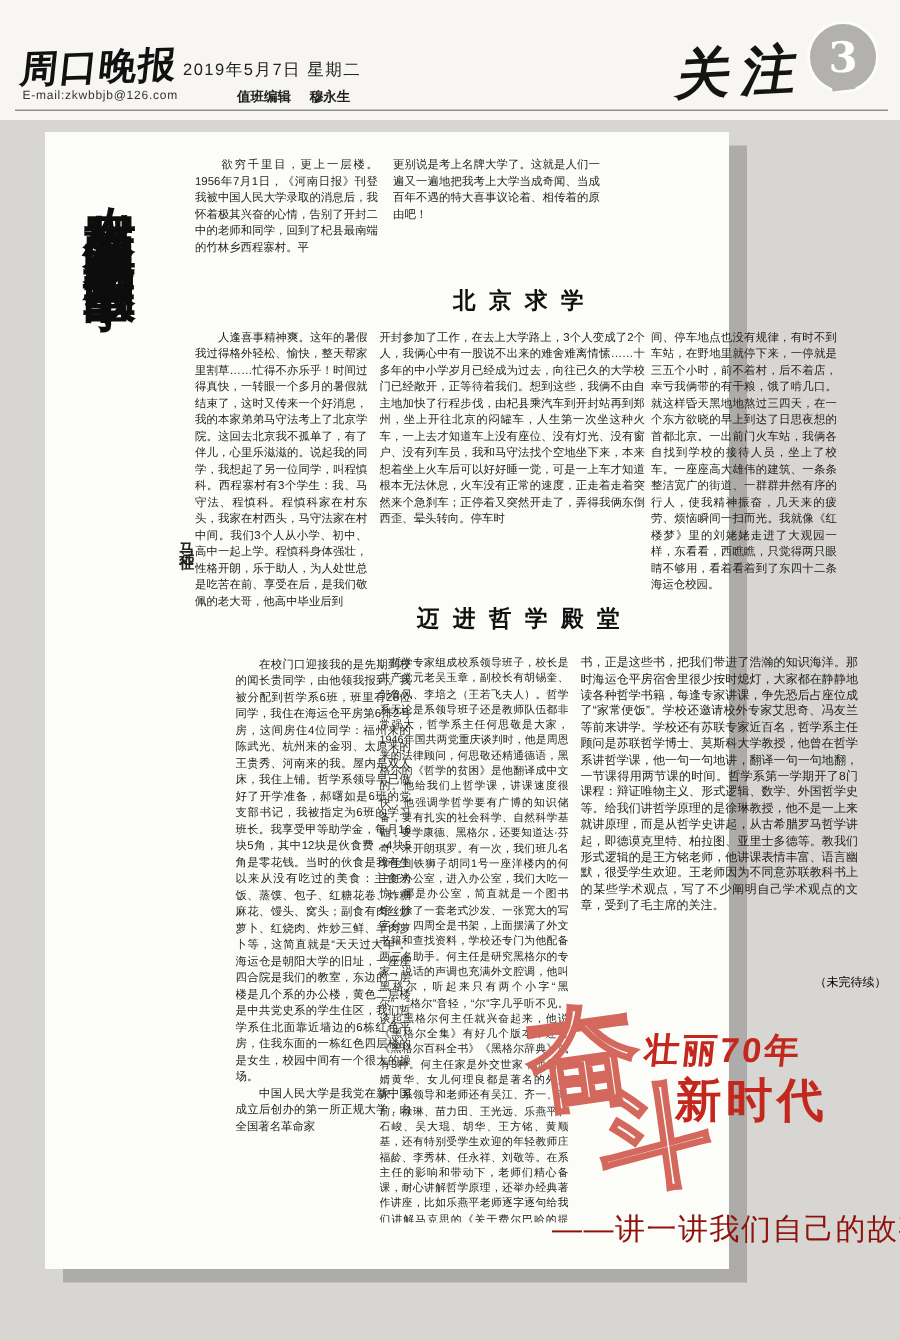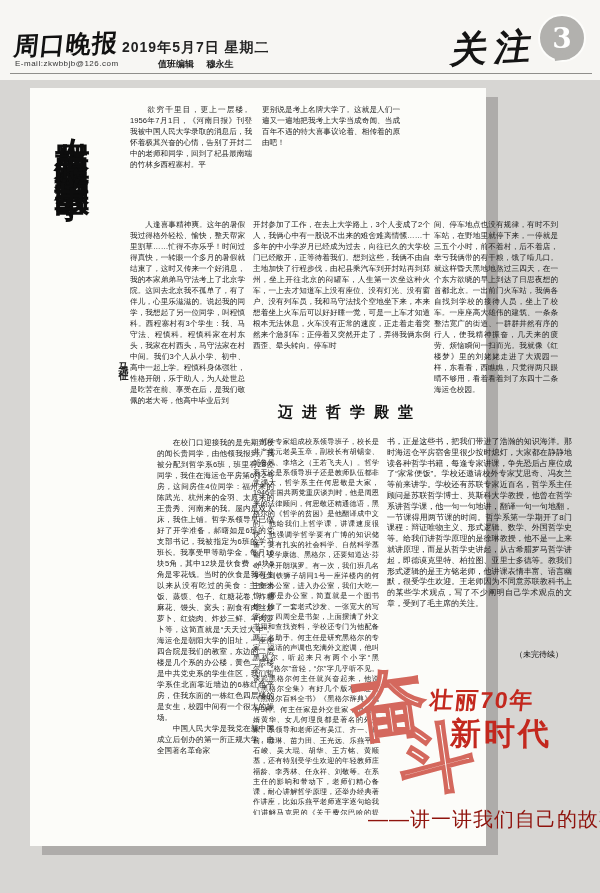--- a/index.html
+++ b/index.html
@@ -10,21 +10,21 @@
     background:#d7d6d3; overflow:hidden;
   }
   
   .mast-band { position:absolute; left:0; top:0; width:600px; height:80px; background:#f7f6f3; }
   .mast-rule { position:absolute; left:10px; top:73px; width:582px; height:1px; background:#8f8e8b; }
   .logo {
     position:absolute; left:14px; top:28px; font-size:25px; font-weight:900;
     font-family:"DejaVu Serif", serif; color:#111;
     transform:skewX(-8deg) rotate(-2deg); letter-spacing:1px; white-space:nowrap;
   }
-  .mast-date { position:absolute; left:122px; top:39px; font-size:14px; font-weight:bold; color:#222; letter-spacing:1px; white-space:nowrap; }
+  .mast-date { position:absolute; left:122px; top:39px; font-size:11px; font-weight:normal; color:#222; letter-spacing:1px; white-space:nowrap; }
   .mast-email { position:absolute; left:15px; top:59px; font-size:8px; color:#333; letter-spacing:.5px; }
   .mast-editor { position:absolute; left:130px; top:58px; font-size:9px; font-weight:bold; color:#222; white-space:nowrap;margin-left:28px; }
   .mast-editor .name { margin-left:10px; }
   .section-title {
     position:absolute; left:452px; top:24px; font-size:36px; font-weight:900;
     font-family:"DejaVu Serif", serif; color:#141414;
     transform:skewX(-12deg) rotate(-3deg); letter-spacing:7px; white-space:nowrap;
   }
   .page-badge {
     position:absolute; left:538px; top:14px; width:48px; height:48px; border-radius:50%;
@@ -117,33 +117,34 @@
   <div class="paper">
 
     <div class="headline">农村娃上中国名牌大学的故事</div>
     <div class="byline">马远征</div>
 
     <div class="intro">
       <div class="col">　　欲穷千里目，更上一层楼。1956年7月1日，《河南日报》刊登我被中国人民大学录取的消息后，我怀着极其兴奋的心情，告别了开封二中的老师和同学，回到了杞县最南端的竹林乡西程寨村。平</div>
       <div class="col">更别说是考上名牌大学了。这就是人们一遍又一遍地把我考上大学当成奇闻、当成百年不遇的特大喜事议论着、相传着的原由吧！</div>
     </div>
 
+    <div id="h-beijing" class="sec-heading">北京求学</div>
     <div class="sec1">
       <div class="col">　　人逢喜事精神爽。这年的暑假我过得格外轻松、愉快，整天帮家里割草……忙得不亦乐乎！时间过得真快，一转眼一个多月的暑假就结束了，这时又传来一个好消息，我的本家弟弟马守法考上了北京学院。这回去北京我不孤单了，有了伴儿，心里乐滋滋的。说起我的同学，我想起了另一位同学，叫程慎科。西程寨村有3个学生：我、马守法、程慎科。程慎科家在村东头，我家在村西头，马守法家在村中间。我们3个人从小学、初中、高中一起上学。程慎科身体强壮，性格开朗，乐于助人，为人处世总是吃苦在前、享受在后，是我们敬佩的老大哥，他高中毕业后到</div>
       <div class="col">开封参加了工作，在去上大学路上，3个人变成了2个人，我俩心中有一股说不出来的难舍难离情愫……十多年的中小学岁月已经成为过去，向往已久的大学校门已经敞开，正等待着我们。想到这些，我俩不由自主地加快了行程步伐，由杞县乘汽车到开封站再到郑州，坐上开往北京的闷罐车，人生第一次坐这种火车，一上去才知道车上没有座位、没有灯光、没有窗户、没有列车员，我和马守法找个空地坐下来，本来想着坐上火车后可以好好睡一觉，可是一上车才知道根本无法休息，火车没有正常的速度，正走着走着突然来个急刹车；正停着又突然开走了，弄得我俩东倒西歪、晕头转向。停车时</div>
       <div class="col">间、停车地点也没有规律，有时不到车站，在野地里就停下来，一停就是三五个小时，前不着村，后不着店，幸亏我俩带的有干粮，饿了啃几口。就这样昏天黑地地熬过三四天，在一个东方欲晓的早上到达了日思夜想的首都北京。一出前门火车站，我俩各自找到学校的接待人员，坐上了校车。一座座高大雄伟的建筑、一条条整洁宽广的街道、一群群井然有序的行人，使我精神振奋，几天来的疲劳、烦恼瞬间一扫而光。我就像《红楼梦》里的刘姥姥走进了大观园一样，东看看，西瞧瞧，只觉得两只眼睛不够用，看着看着到了东四十二条海运仓校园。</div>
     </div>
 
     <div id="h-zhexue" class="sec-heading">迈进哲学殿堂</div>
     <div id="ph-col-a" class="col">　　在校门口迎接我的是先期到校的闻长贵同学，由他领我报到。我被分配到哲学系6班，班里有28位同学，我住在海运仓平房第6排2号房，这间房住4位同学：福州来的陈武光、杭州来的金羽、太原来的王贵秀、河南来的我。屋内是双人床，我住上铺。哲学系领导早已做好了开学准备，郝曙如是6班的党支部书记，我被指定为6班的学习班长。我享受甲等助学金，每月16块5角，其中12块是伙食费，4块5角是零花钱。当时的伙食是我有生以来从没有吃过的美食：主食米饭、蒸馍、包子、红糖花卷、炸糖麻花、馒头、窝头；副食有肉丝炒萝卜、红烧肉、炸炒三鲜、羊肉萝卜等，这简直就是“天天过大年”。海运仓是朝阳大学的旧址，一座座四合院是我们的教室，东边的二层楼是几个系的办公楼，黄色二层楼是中共党史系的学生住区，我们哲学系住北面靠近墙边的6栋红色平房，住我东面的一栋红色四层楼的是女生，校园中间有一个很大的操场。
 　　中国人民大学是我党在新中国成立后创办的第一所正规大学，由全国著名革命家</div>
     <div id="ph-col-b" class="col">、哲学专家组成校系领导班子，校长是共产党元老吴玉章，副校长有胡锡奎、邹鲁风、李培之（王若飞夫人）。哲学系无论是系领导班子还是教师队伍都非常强大，哲学系主任何思敬是大家，1946年国共两党重庆谈判时，他是周恩来的法律顾问，何思敬还精通德语，黑格尔的《哲学的贫困》是他翻译成中文的。他给我们上哲学课，讲课速度很快，他强调学哲学要有广博的知识储备，要有扎实的社会科学、自然科学基础，要学康德、黑格尔，还要知道达·芬奇、米开朗琪罗。有一次，我们班几名学生到铁狮子胡同1号一座洋楼内的何主任办公室，进入办公室，我们大吃一惊，哪是办公室，简直就是一个图书馆，除了一套老式沙发、一张宽大的写字台，四周全是书架，上面摆满了外文书籍和查找资料，学校还专门为他配备两三名助手。何主任是研究黑格尔的专家，说话的声调也充满外文腔调，他叫黑格尔，听起来只有两个小字“黑尔”，“格尔”音轻，“尔”字几乎听不见。谈起黑格尔何主任就兴奋起来，他说《黑格尔全集》有好几个版本，还有《黑格尔百科全书》《黑格尔辞典》就有3种。何主任家是外交世家，他的女婿黄华、女儿何理良都是著名的外交家。系领导和老师还有吴江、齐一、肖前、徐琳、苗力田、王光远、乐燕平、石峻、吴大琨、胡华、王方铭、黄顺基，还有特别受学生欢迎的年轻教师庄福龄、李秀林、任永祥、刘敬等。在系主任的影响和带动下，老师们精心备课，耐心讲解哲学原理，还举办经典著作讲座，比如乐燕平老师逐字逐句给我们讲解马克思的《关于费尔巴哈的提纲》。在老师的精心教育下，点燃了我们这些青年学子求知之火，四处借书、买</div>
     <div>
       <div id="ph-col-c" class="col">书，正是这些书，把我们带进了浩瀚的知识海洋。那时海运仓平房宿舍里很少按时熄灯，大家都在静静地读各种哲学书籍，每逢专家讲课，争先恐后占座位成了“家常便饭”。学校还邀请校外专家艾思奇、冯友兰等前来讲学。学校还有苏联专家近百名，哲学系主任顾问是苏联哲学博士、莫斯科大学教授，他曾在哲学系讲哲学课，他一句一句地讲，翻译一句一句地翻，一节课得用两节课的时间。哲学系第一学期开了8门课程：辩证唯物主义、形式逻辑、数学、外国哲学史等。给我们讲哲学原理的是徐琳教授，他不是一上来就讲原理，而是从哲学史讲起，从古希腊罗马哲学讲起，即德谟克里特、柏拉图、亚里士多德等。教我们形式逻辑的是王方铭老师，他讲课表情丰富、语言幽默，很受学生欢迎。王老师因为不同意苏联教科书上的某些学术观点，写了不少阐明自己学术观点的文章，受到了毛主席的关注。</div>
-      <div class="tbc" style="position:absolute; left:348px; top:561px; width:185px;">（未完待续）</div>
+      <div class="tbc" style="position:absolute; left:376px; top:561px; width:185px;">（未完待续）</div>
     </div>
 
     <div class="wm" id="wm-1">奋</div>
     <div class="wm" id="wm-2">斗</div>
     <div class="promo-top">壮丽70年</div>
     <div class="promo-main">新时代</div>
     <div class="promo-slogan">——讲一讲我们自己的故事</div>
 
   </div>
 </div>

